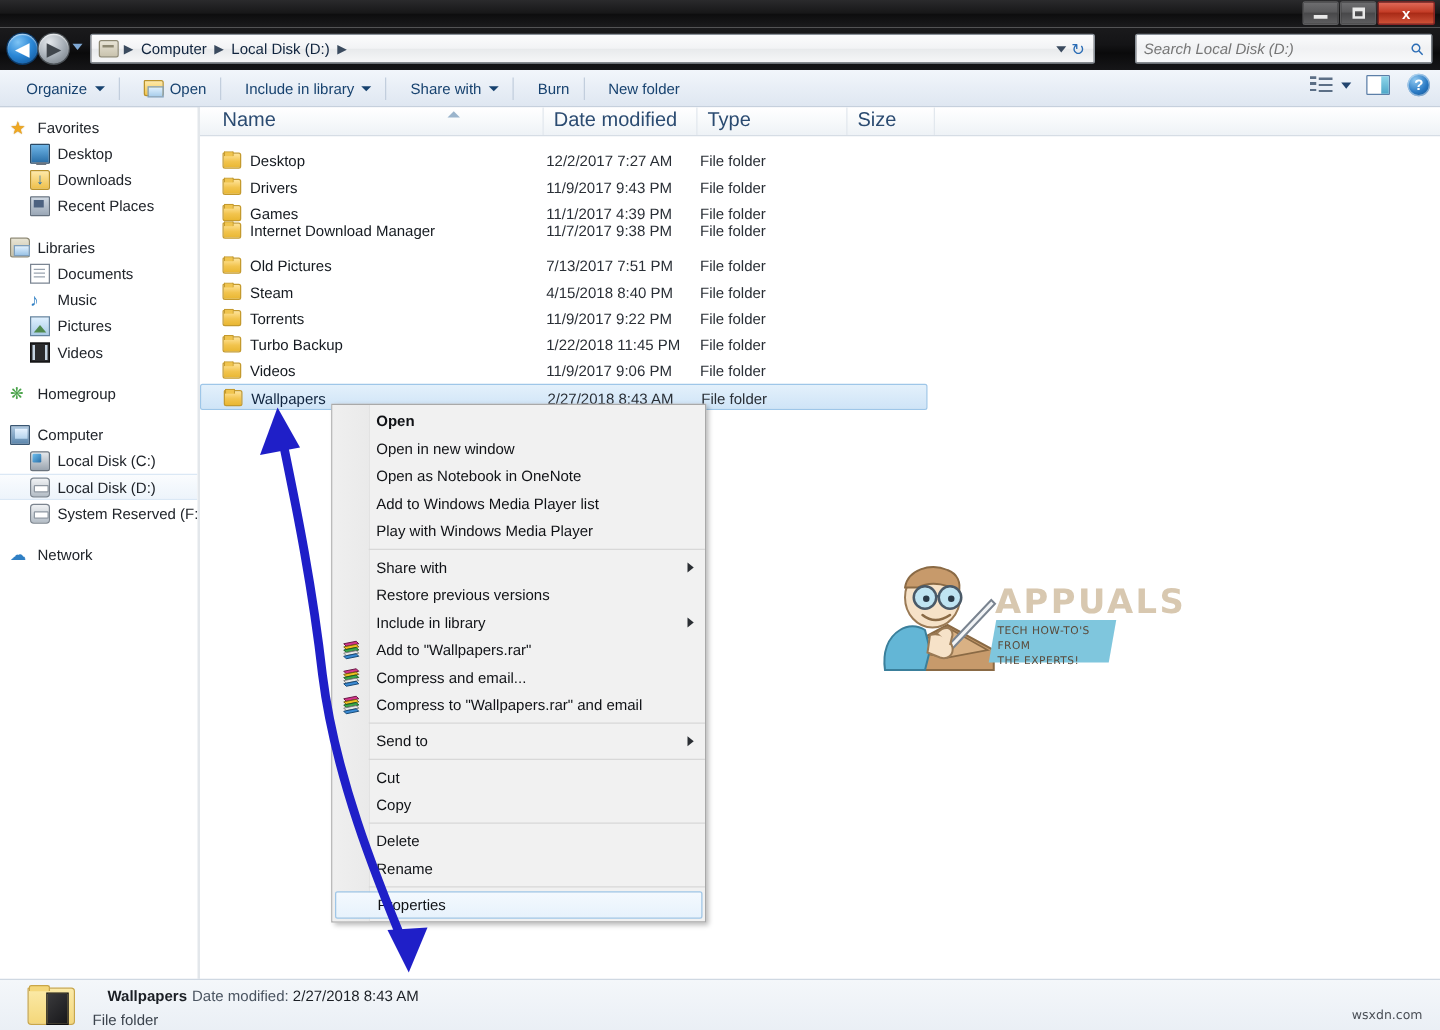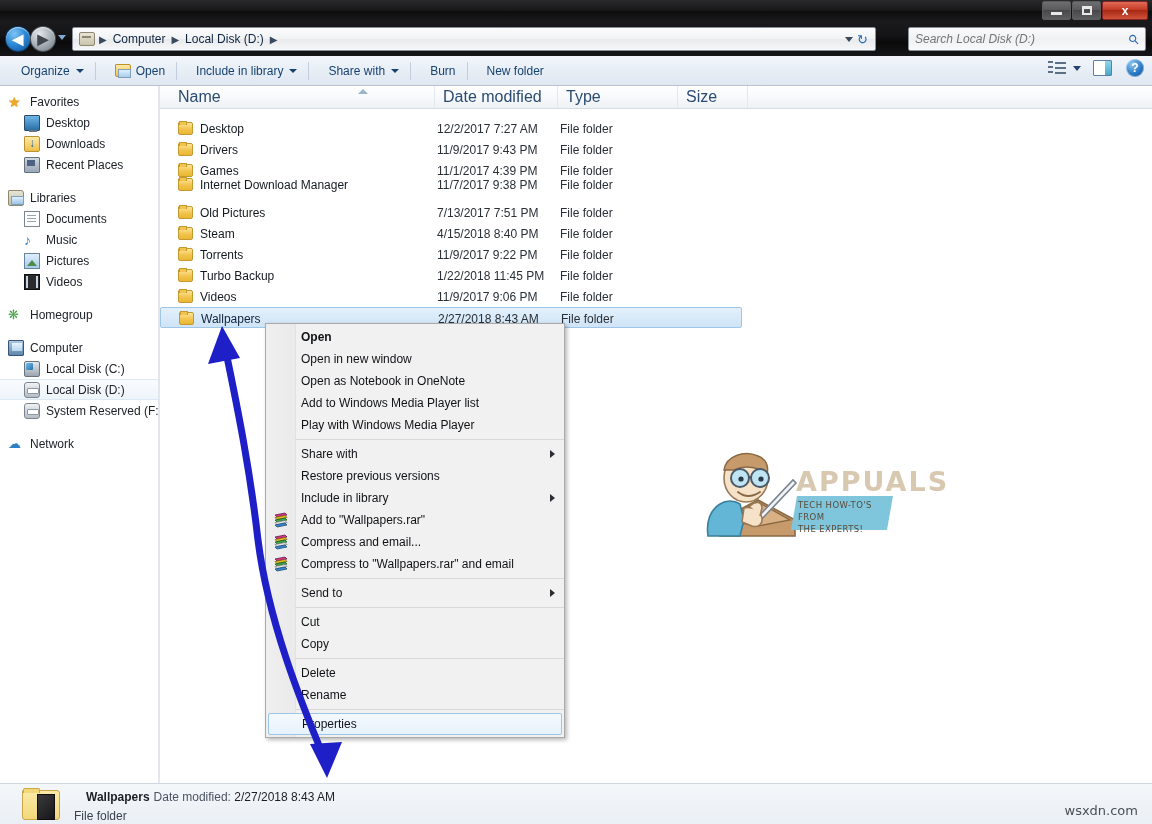--- a/index.html
+++ b/index.html
@@ -254,21 +254,21 @@
   }
   .ap-band {
     position:absolute; left:94px; top:48px; width:96px; height:34px;
     background:#7fc6dd; transform: skewX(-10deg);
   }
   .ap-sub {
     position:absolute; left:98px; top:51px; width:95px; font-size:8.5px; line-height:12px;
     color:#5a4a3a; font-family:"DejaVu Sans", sans-serif; letter-spacing:.4px; z-index:2;
   }
   .wsxdn {
-    position:absolute; right:14px; bottom:6px; font-size:13px; color:#4a4f56; z-index:60;
+    position:absolute; right:14px; bottom:6px; font-size:10px; color:#4a4f56; z-index:60;
     font-family:"DejaVu Sans", sans-serif;
   }
 
   
   .statusbar {
     position:absolute; left:0; bottom:0; width:1152px; height:41px;
     background: linear-gradient(180deg,#f4f7fa 0%, #eaeff5 100%);
     border-top:1px solid #cfd8e2; z-index:50;
   }
   .sb-ico {

